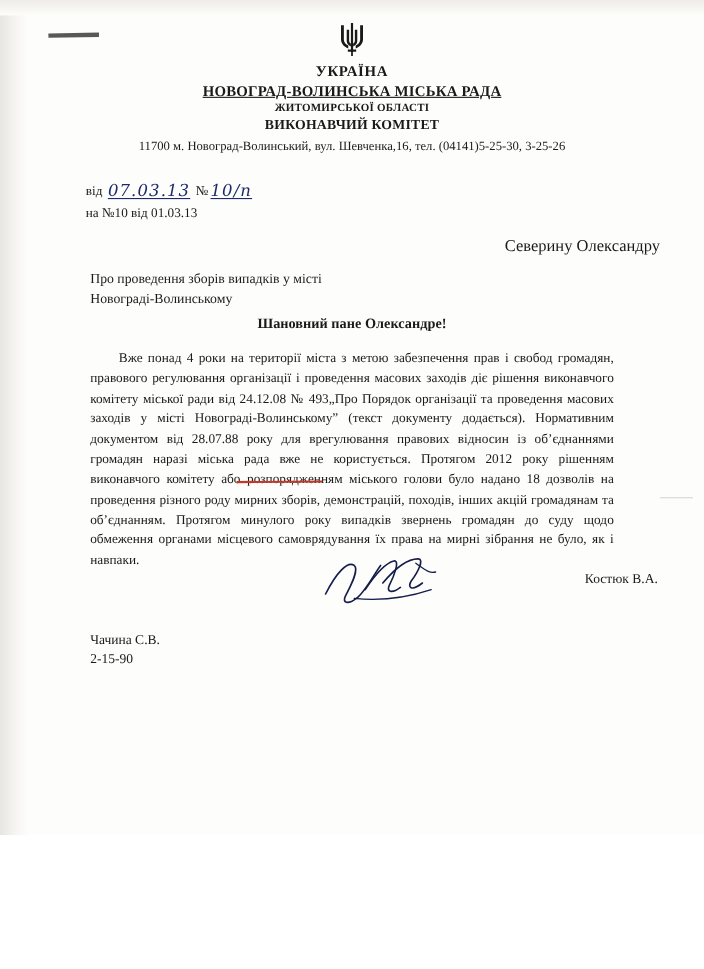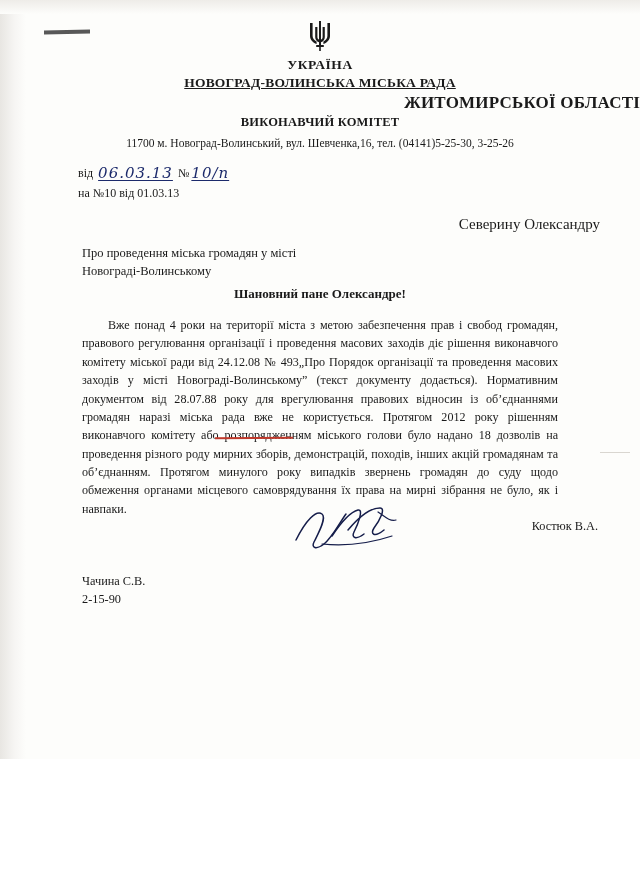--- a/index.html
+++ b/index.html
@@ -72,24 +72,23 @@
     font-weight: bold;
     letter-spacing: .6px;
   }
   .header .l2 {
     font-size: 13.5px;
     font-weight: bold;
     letter-spacing: .2px;
     text-decoration: underline;
   }
   .header .l3 {
-    font-size: 17px;
+    font-size: 10px;
     font-weight: bold;
     letter-spacing: .2px;
-    text-align: right;
   }
   .header .l4 {
     font-size: 12.5px;
     font-weight: bold;
     letter-spacing: .2px;
   }
   .header .contact {
     font-size: 11.5px;
     margin-top: 5px;
   }
@@ -221,30 +220,30 @@
     <div class="l1">УКРАЇНА</div>
     <div class="l2">НОВОГРАД-ВОЛИНСЬКА МІСЬКА РАДА</div>
     <div class="l3">ЖИТОМИРСЬКОЇ ОБЛАСТІ</div>
     <div class="l4">ВИКОНАВЧИЙ КОМІТЕТ</div>
     <div class="contact">11700  м. Новоград-Волинський, вул. Шевченка,16, тел. (04141)5-25-30, 3-25-26</div>
   </div>
 
   <div class="ref-block">
     <div class="ref-line">
       <span>від</span>
-      <span class="ref-hand u">06.03.13</span>
+      <span class="ref-hand u">07.03.13</span>
       <span>№</span><span class="ref-hand u">10/п</span>
     </div>
     <div class="ref-line">на  №10 від 01.03.13</div>
   </div>
 
   <div class="addressee">Северину Олександру</div>
 
   <div class="subject">
-    <div>Про проведення міська громадян у місті</div>
+    <div>Про проведення зборів випадків у місті</div>
     <div>Новограді-Волинському</div>
   </div>
 
   <div class="salutation">Шановний пане Олександре!</div>
 
   <div class="body-text">
     <p>Вже понад 4 роки на території міста з метою забезпечення прав і свобод громадян, правового регулювання організації і проведення масових заходів діє рішення виконавчого комітету міської ради від 24.12.08  № 493„Про Порядок  організації та  проведення    масових     заходів у місті Новограді-Волинському” (текст документу додається). Нормативним документом від  28.07.88 року для врегулювання правових відносин із об’єднаннями громадян наразі міська рада вже не користується. Протягом 2012 року рішенням виконавчого комітету або розпорядженням міського голови було надано 18 дозволів на проведення різного роду мирних зборів, демонстрацій, походів, інших акцій громадянам та об’єднанням. Протягом минулого року випадків звернень громадян до суду щодо обмеження органами місцевого самоврядування їх права на мирні зібрання не було, як і навпаки.</p>
   </div>
 
   <div class="redline"></div>

